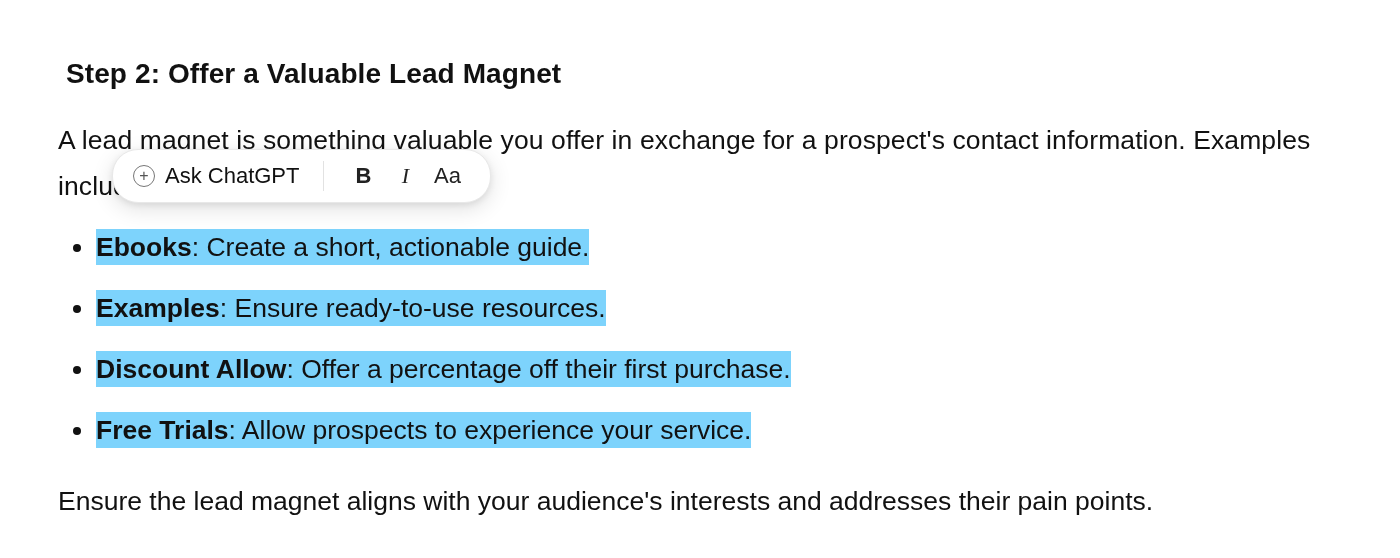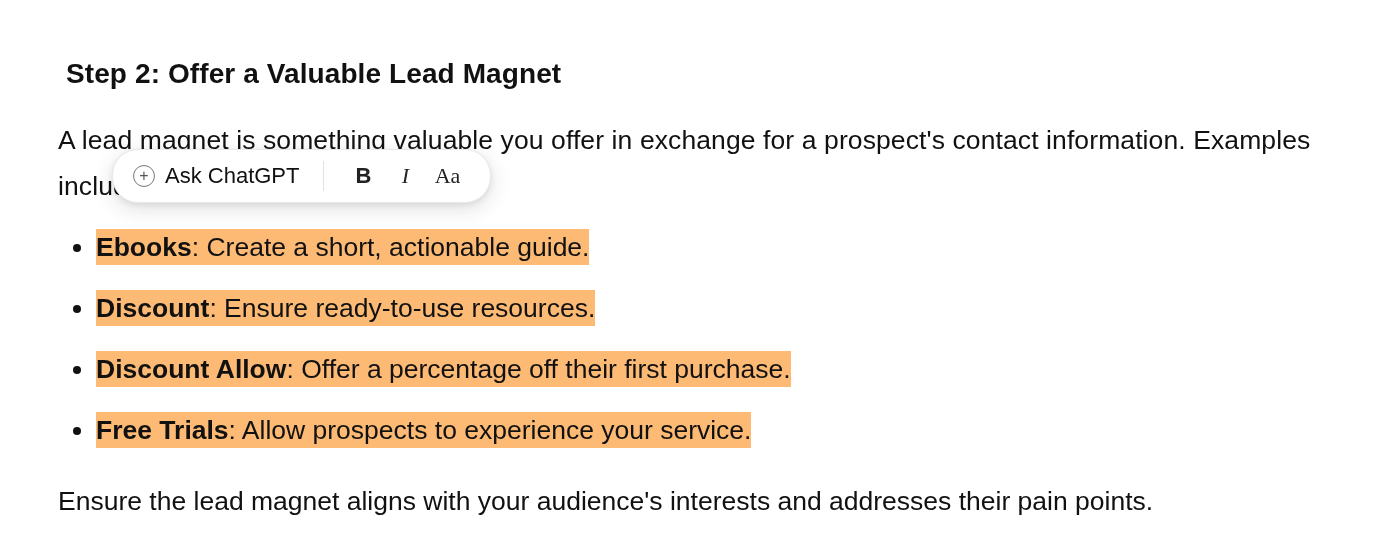--- a/index.html
+++ b/index.html
@@ -39,21 +39,21 @@
     margin: 0 0 20px 0;
     list-style: disc;
   }
   ul.list li::marker {
     font-size: 26px;
   }
   .li-inner {
     display: inline;
   }
   .hl {
-    background: #fdba74;
+    background: #7dd3fc;
     padding: 3px 0;
     box-decoration-break: clone;
     -webkit-box-decoration-break: clone;
   }
   .b { font-weight: 700; }
   .outro {
     font-size: 26.5px;
     line-height: 1.72;
     margin: 12px 0 0 0;
   }
@@ -102,37 +102,37 @@
   }
   .toolbar .fmt-btn {
     width: 42px;
     text-align: center;
     cursor: pointer;
     font-size: 22px;
     color: #222;
   }
   .fmt-bold { font-weight: 800; }
   .fmt-italic { font-style: italic; font-family: Georgia, "Times New Roman", serif; font-size: 23px; }
-  .fmt-aa { font-weight: 500; font-family: Liberation Serif, serif; }
+  .fmt-aa { font-weight: 500; }
 </style>
 </head>
 <body>
 
 <div class="page">
 
   <h2 class="heading">Step 2: Offer a Valuable Lead Magnet</h2>
 
   <p class="intro">A lead magnet is something valuable you offer in exchange for a prospect's contact information. Examples include:</p>
 
   <ul class="list">
     <li>
       <span class="li-inner hl"><span class="b">Ebooks</span><span>: Create a short, actionable guide.</span></span>
     </li>
     <li>
-      <span class="li-inner hl"><span class="b">Discount</span><span>: Ensure ready-to-use resources.</span></span>
+      <span class="li-inner hl"><span class="b">Examples</span><span>: Ensure ready-to-use resources.</span></span>
     </li>
     <li>
       <span class="li-inner hl"><span class="b">Discount Allow</span><span>: Offer a percentage off their first purchase.</span></span>
     </li>
     <li>
       <span class="li-inner hl"><span class="b">Free Trials</span><span>: Allow prospects to experience your service.</span></span>
     </li>
   </ul>
 
   <p class="outro">Ensure the lead magnet aligns with your audience's interests and addresses their pain points.</p>

